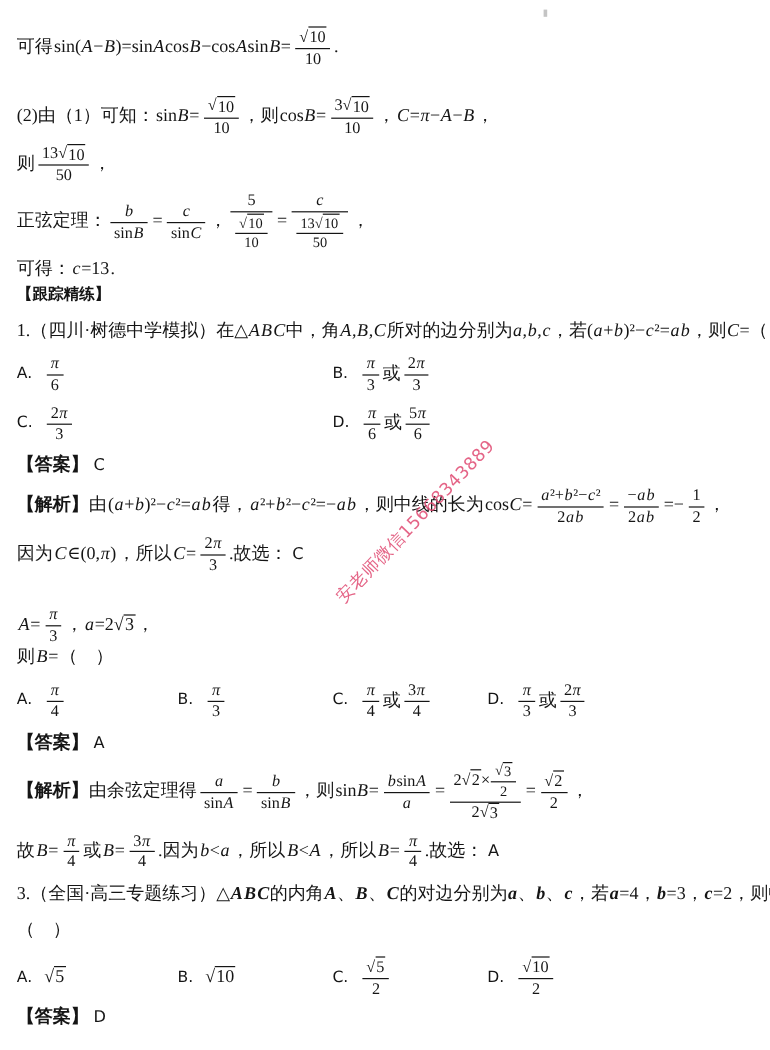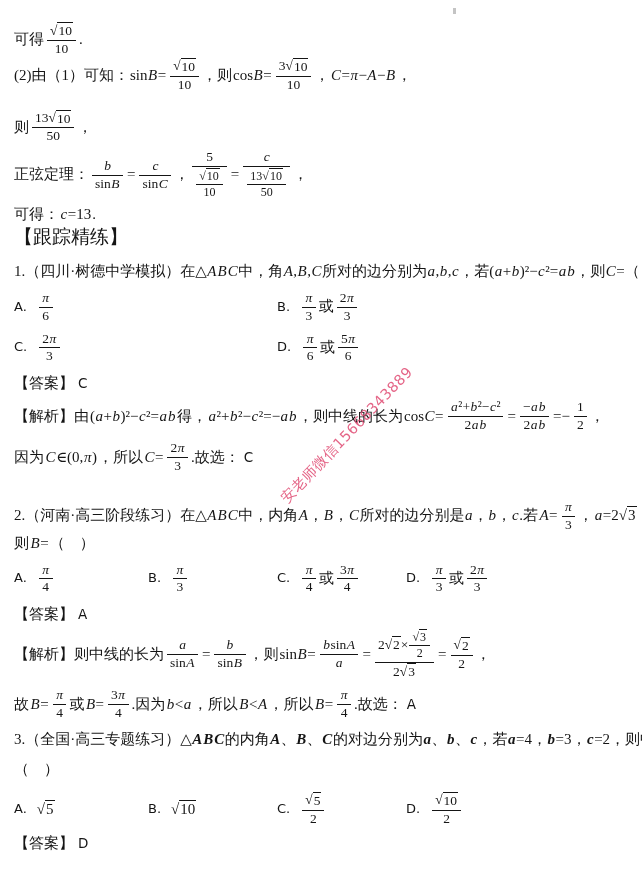--- a/index.html
+++ b/index.html
@@ -3,22 +3,22 @@
 <meta charset="utf-8">
 <style>
   *{box-sizing:border-box;margin:0;padding:0}
   html,body{width:642px;height:875px}
   body{position:relative;overflow:hidden;background:#ffffff;color:#151515;
        font-family:"Liberation Serif","DejaVu Serif",serif;font-size:15px;line-height:1.3}
   .page{position:absolute;inset:0;padding:22px 10px 0 14px}
   .line{display:flex;align-items:center;white-space:nowrap;min-height:20px}
   .line>span{flex:0 0 auto}
   i{font-style:italic;padding:0 .5px}
-  .b{font-weight:normal}
-  .hdr{font-weight:normal;font-size:19px}
+  .b{font-weight:bold}
+  .hdr{font-weight:bold;font-size:13px}
   .m{margin:0 1px}
   .frac{display:inline-flex;flex-direction:column;align-items:stretch;text-align:center;
         margin:0 3px;font-size:13.5px;line-height:1.25}
   .fn,.fd{display:flex;justify-content:center;align-items:center;padding:0 3px}
   .fd{border-top:1px solid #151515}
   .frac .frac{font-size:12px;margin:1px 1px}
   .rad{border-top:1px solid currentColor;padding:0 1px}
   .lab{font-family:"DejaVu Sans","Liberation Sans",sans-serif;font-size:13px;margin-right:9px}
   .ans{font-family:"DejaVu Sans","Liberation Sans",sans-serif;font-size:13.5px;margin-left:4px}
   .opt{display:flex;align-items:center;flex:0 0 auto;width:129px}
@@ -28,30 +28,31 @@
   .wm{position:absolute;left:277px;top:494px;transform:rotate(-46deg);transform-origin:0 0;
       font-family:"DejaVu Sans","Liberation Sans",sans-serif;font-size:14.5px;letter-spacing:.5px;
       white-space:nowrap;opacity:.85;z-index:3}
   .speck{position:absolute;left:453px;top:8px;width:3px;height:6px;background:#c4c4c4}
 </style>
 </head>
 <body>
 
 <div class="page">
 
-  <div class="line" style="margin-bottom:0">
+  <div class="line" style="margin-bottom:22px">
     <span class="fmt">可得</span>
+    <span class="m fmt">sin(<i>A</i>−<i>B</i>)=sin<i>A</i>cos<i>B</i>−cos<i>A</i>sin<i>B</i>=</span>
     <span class="frac">
       <span class="fn fmt">√<span class="rad">10</span></span>
       <span class="fd fmt">10</span>
     </span>
     <span class="fmt">.</span>
   </div>
 
-  <div class="line" style="margin-bottom:16px">
+  <div class="line" style="margin-bottom:4px">
     <span class="fmt">(2)由（1）可知：</span>
     <span class="m fmt">sin<i>B</i>=</span>
     <span class="frac">
       <span class="fn fmt">√<span class="rad">10</span></span>
       <span class="fd fmt">10</span>
     </span>
     <span class="fmt">，则</span>
     <span class="m fmt">cos<i>B</i>=</span>
     <span class="frac">
       <span class="fn fmt">3√<span class="rad">10</span></span>
@@ -212,21 +213,20 @@
     <span class="m fmt"><i>C</i>=</span>
     <span class="frac">
       <span class="fn fmt">2<i>π</i></span>
       <span class="fd fmt">3</span>
     </span>
     <span class="fmt">.故选：</span>
     <span class="ans">C</span>
   </div>
 
   <div class="line">
-    <span class="fmt">2.（河南·高三阶段练习）在△<i>A</i><i>B</i><i>C</i>中，内角<i>A</i>，<i>B</i>，<i>C</i>所对的边分别是<i>a</i>，<i>b</i>，<i>c</i>.若</span>
     <span class="m fmt"><i>A</i>=</span>
     <span class="frac">
       <span class="fn fmt">
           <i>π</i>
         </span>
       <span class="fd fmt">3</span>
     </span>
     <span class="fmt">，</span>
     <span class="m fmt"><i>a</i>=2√<span class="rad">3</span></span>
     <span class="fmt">，</span>
@@ -288,21 +288,21 @@
     </div>
   </div>
 
   <div class="line" style="margin-bottom:4px">
     <span class="b">【答案】</span>
     <span class="ans">A</span>
   </div>
 
   <div class="line" style="margin-bottom:6px">
     <span class="b">【解析】</span>
-    <span class="fmt">则中线的长为</span>
+    <span class="fmt">由余弦定理得</span>
     <span class="frac">
       <span class="fn fmt">
           <i>a</i>
         </span>
       <span class="fd fmt">sin<i>A</i></span>
     </span>
     <span class="m fmt">=</span>
     <span class="frac">
       <span class="fn fmt">
           <i>b</i>

